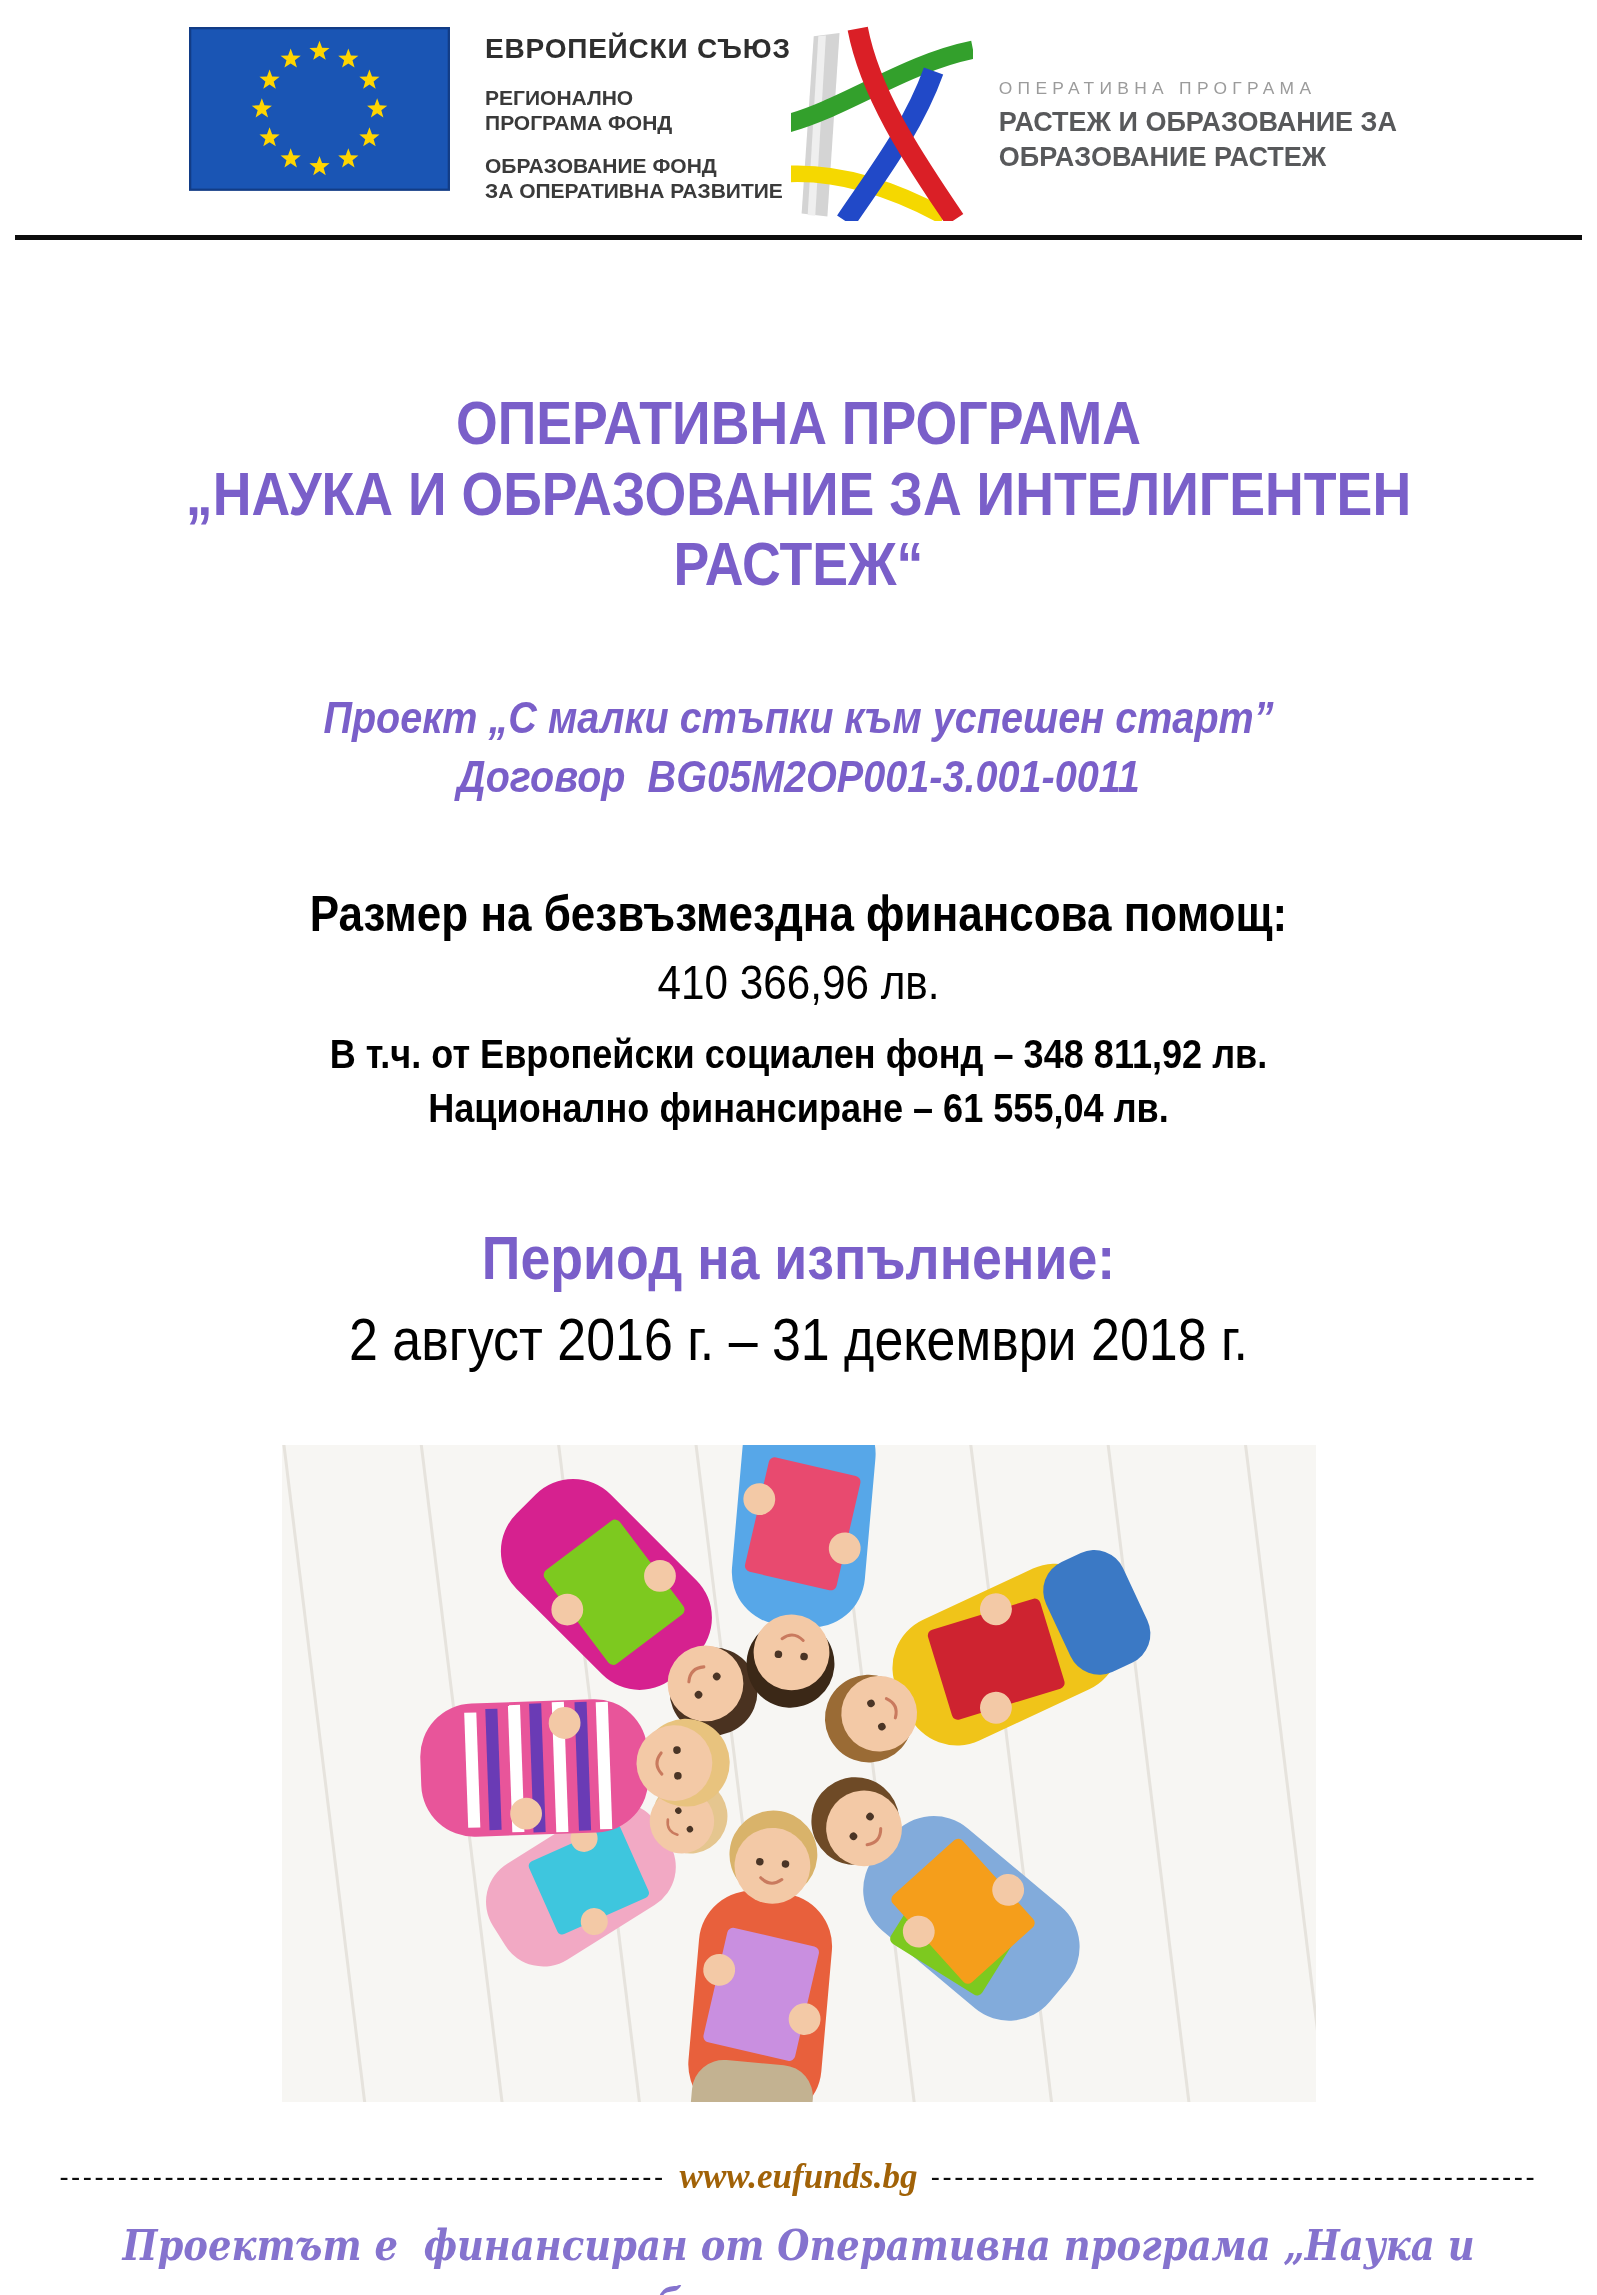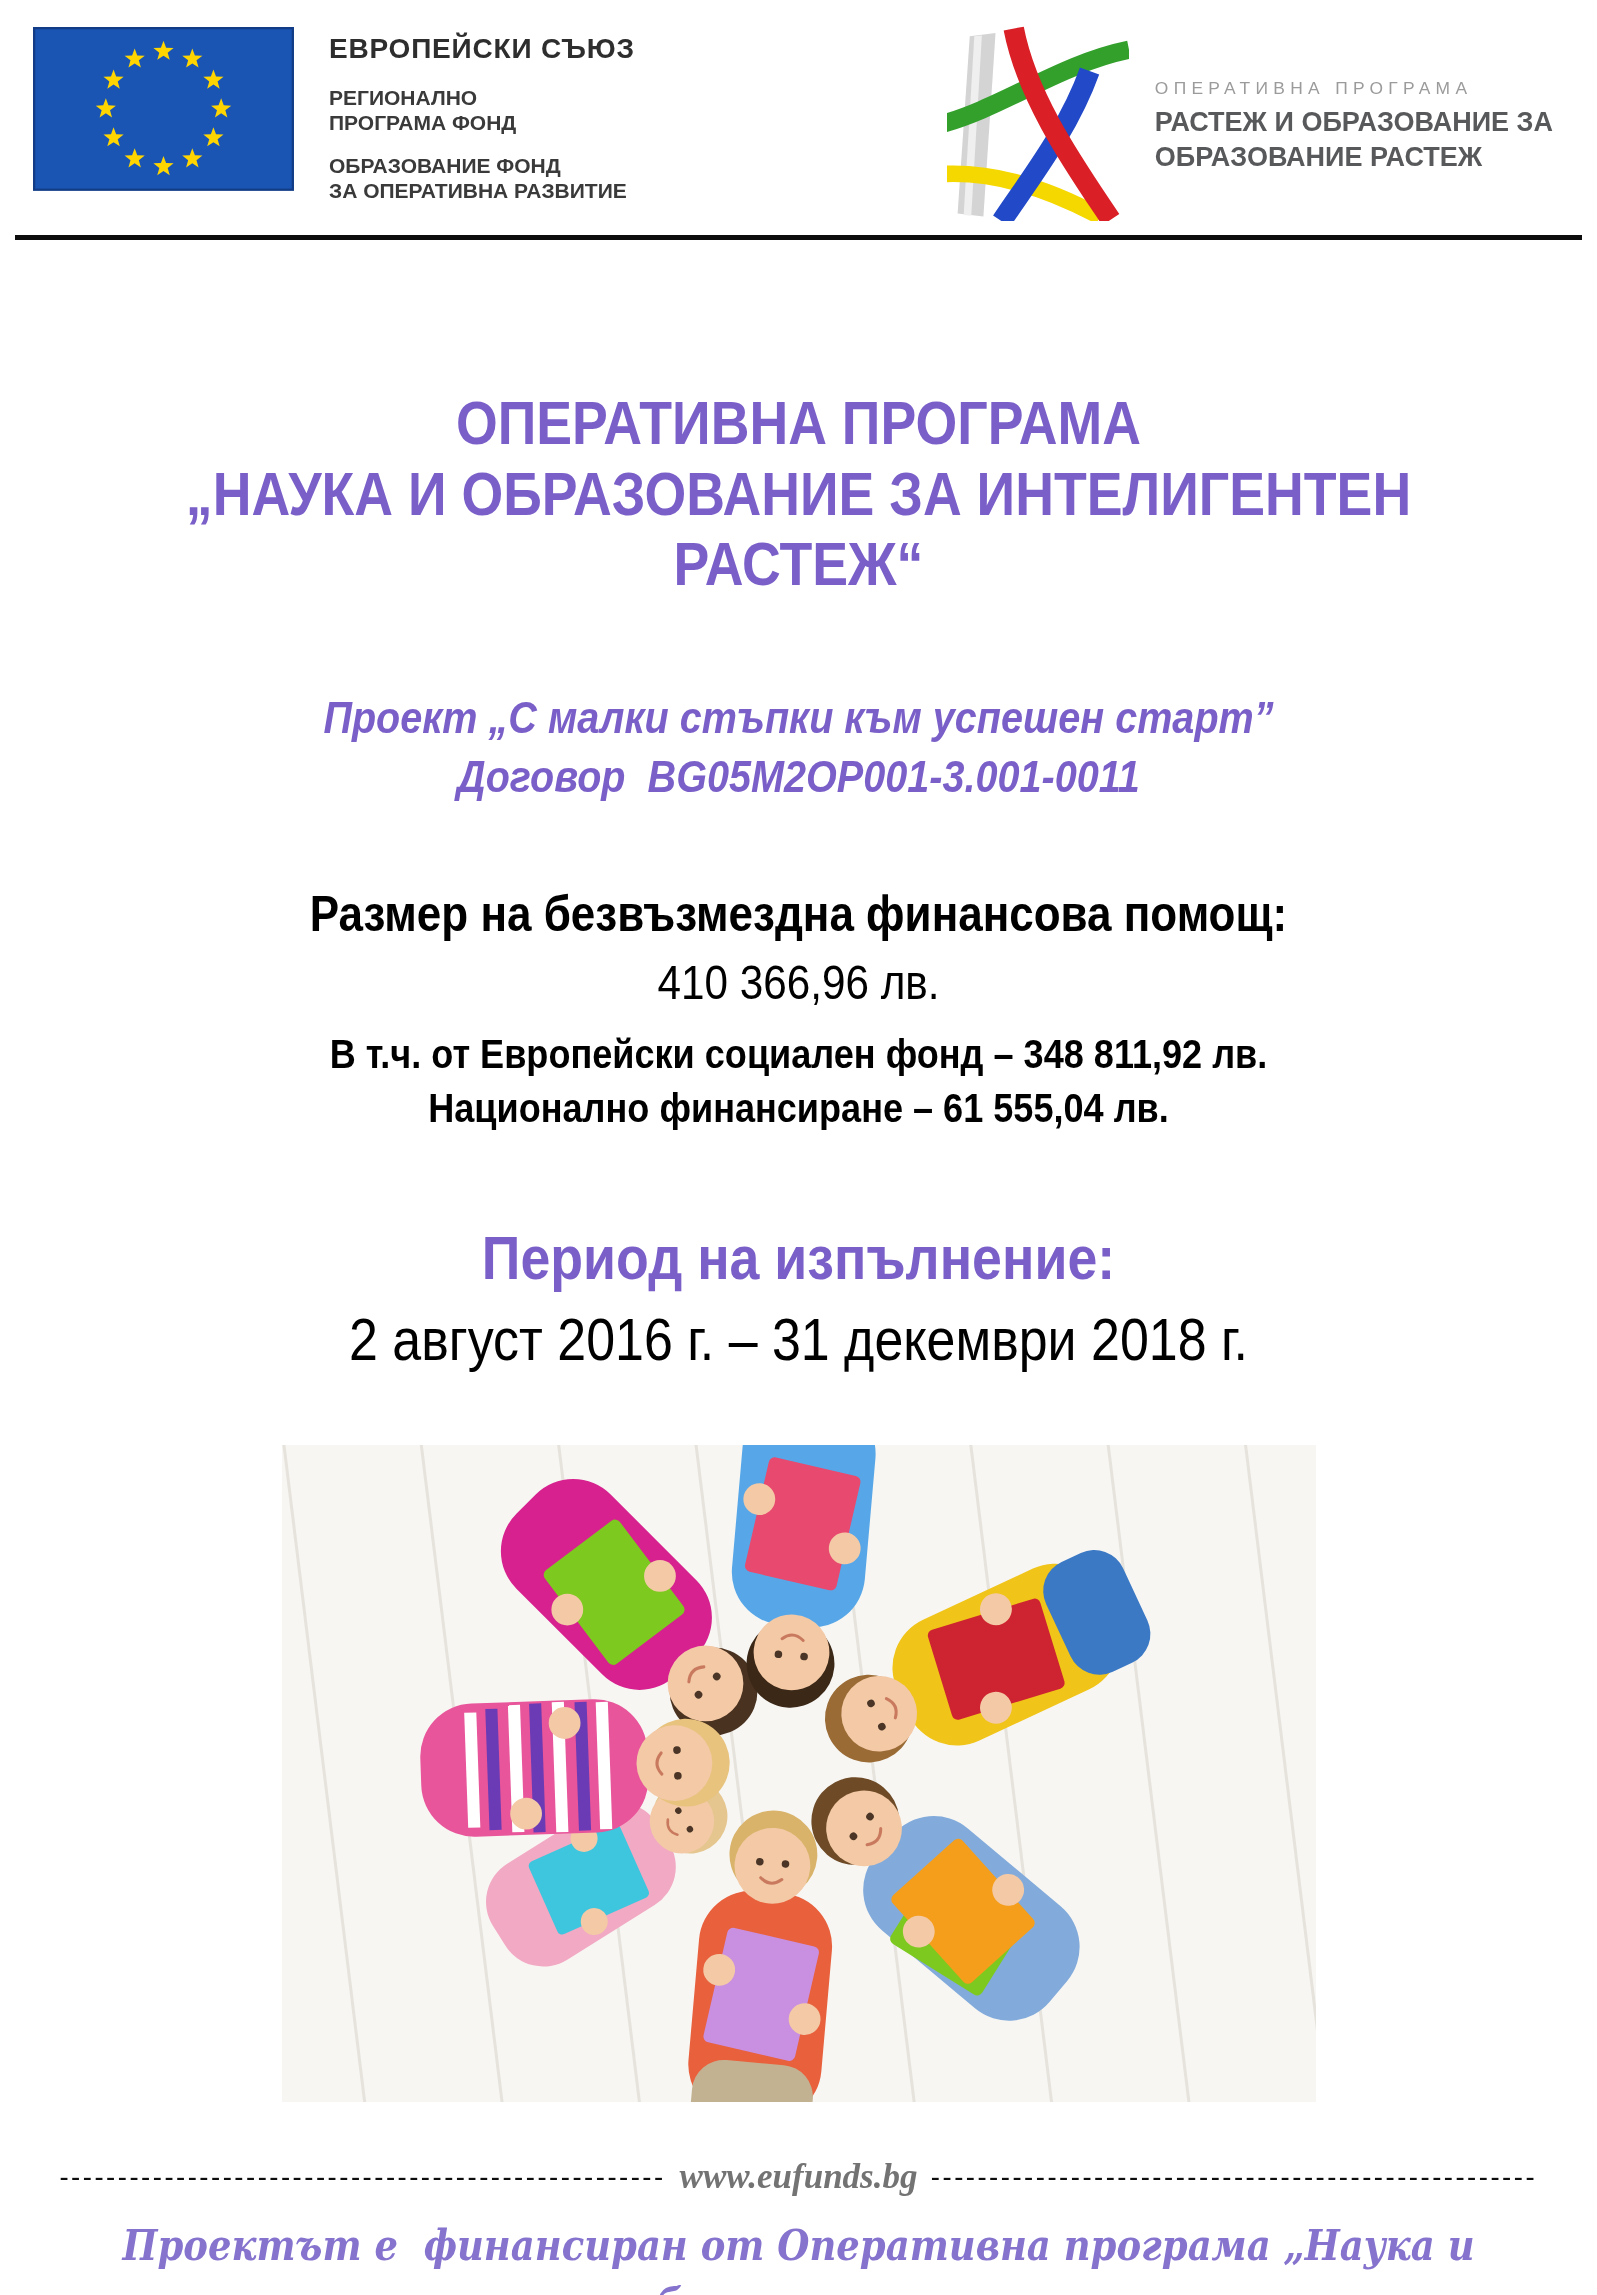--- a/index.html
+++ b/index.html
@@ -1,20 +1,20 @@
 <!DOCTYPE html>
 <html style="font-size:12px"><head>
 <meta charset="utf-8">
 <style>
   html,body{margin:0;padding:0;background:#888;}
   .page{position:relative;width:1597px;height:2295px;margin:0 auto;background:#ffffff;
         font-family:"Liberation Sans",sans-serif;overflow:hidden;}
 
   
-  .logos{display:flex;justify-content:space-between;align-items:flex-start;padding:27px 44px 0 33px;}
+  .logos{display:flex;justify-content:center;align-items:flex-start;padding:27px 44px 0 33px;}
   .eu-block{display:flex;gap:35px;align-items:flex-start;}
   .flag{width:261px;height:164px;flex:0 0 auto;}
   .eu-text{padding-top:6px;color:#2e2e2e;}
   .eu-union{font-size:28px;font-weight:700;letter-spacing:0.8px;}
   .eu-sub{margin-top:19.7px;font-size:21px;font-weight:700;color:#3a3a3a;line-height:1.22;}
   .eu-sub + .eu-sub{margin-top:16.7px;}
   .op-block{display:flex;gap:26px;align-items:flex-start;}
   .ribbons{width:182px;height:191px;margin-top:-3px;flex:0 0 auto;}
   .op-text{margin-top:51px;}
   .op-eyebrow{font-size:17.4px;color:#9b9b9b;letter-spacing:5.3px;white-space:nowrap;}
@@ -38,21 +38,21 @@
   .photo{width:1034px;height:657px;margin:71px auto 0 auto;}
   .photo svg{display:block;width:100%;height:100%;}
 
   
   .link-row{margin-top:55px;display:flex;align-items:center;justify-content:center;gap:13.6px;padding:0 19.7px;}
   .dashes{font-family:"Liberation Serif",serif;font-weight:700;font-size:26px;letter-spacing:3px;
           color:#0d0d0d;white-space:nowrap;overflow:hidden;flex:1;}
   .dashes.right{text-align:left;}
   .dashes.left{text-align:right;}
   .eu-link{font-family:"Liberation Serif",serif;font-style:italic;font-weight:700;font-size:35px;
-           color:#737373;text-decoration:none;white-space:nowrap;}
+           color:#a16207;text-decoration:none;white-space:nowrap;}
   .footer-note{margin-top:19.7px;font-family:"DejaVu Serif",serif;font-style:italic;font-weight:700;
                font-size:42px;color:#8573CE;line-height:1.4;text-align:center;}
 </style>
 </head>
 <body>
 
 <div class="page">
 
   <header class="logos">
 

